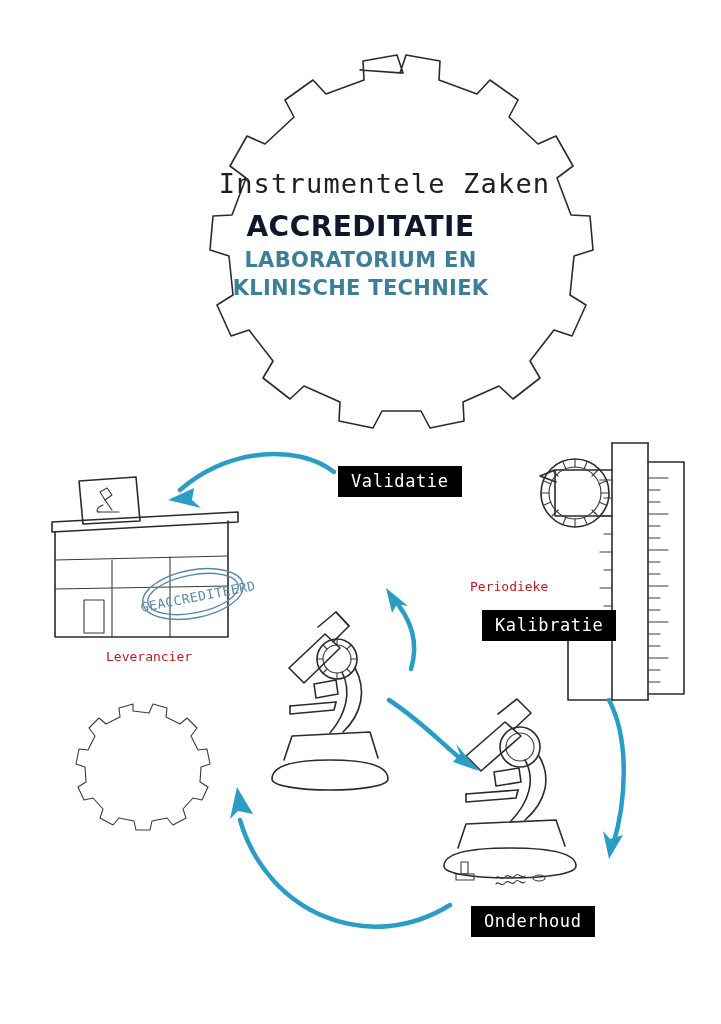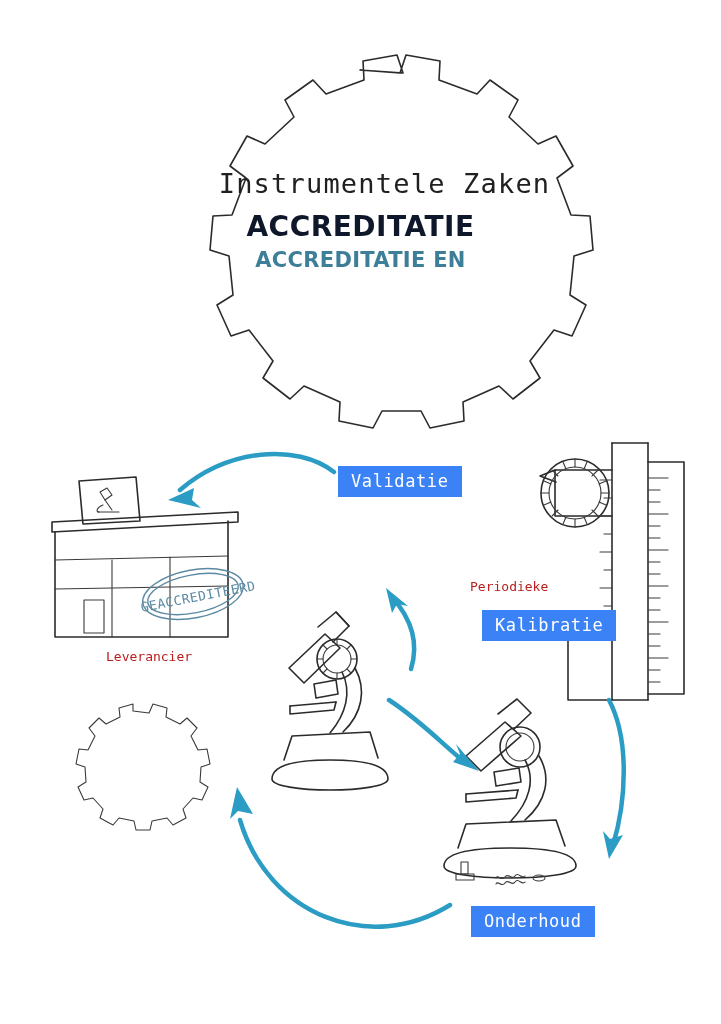--- a/index.html
+++ b/index.html
@@ -63,21 +63,21 @@
     top: 276px;
     font-family: "DejaVu Sans", sans-serif;
     font-weight: bold;
     font-size: 21px;
     letter-spacing: 0.3px;
     color: #3d7f99;
   }
   
   .tag {
     position: absolute;
-    background: #3b82f6;
+    background: #000000;
     color: #ffffff;
     font-family: "DejaVu Sans Mono", monospace;
     font-size: 17px;
     letter-spacing: 0.6px;
     padding: 5px 13px 6px 13px;
     white-space: nowrap;
     box-sizing: border-box;
   }
   #tag-validatie { left: 338px; top: 466px; }
   #tag-kalibratie { left: 482px; top: 610px; }
@@ -328,21 +328,22 @@
       <path class="arrowhead" d="M609 859 l14 -24 l-13 4 l-7 -8 z"></path>
     </g>
     <g>
       <path class="arrow" d="M450 905 C370 955 268 915 240 820"></path>
       <path class="arrowhead" d="M237 787 l16 27 l-15 -3 l-8 8 z"></path>
     </g>
   </svg>
 
   <div class="gear-text" id="gear-subtitle">Instrumentele Zaken</div>
   <div class="gear-text" id="gear-title-main">ACCREDITATIE</div>
-  <div class="gear-text" id="gear-title-line2">ACCREDITATIE EN</div>
+  <div class="gear-text" id="gear-title-line2">LABORATORIUM EN</div>
+  <div class="gear-text" id="gear-title-line3">KLINISCHE TECHNIEK</div>
 
   <div class="tag" id="tag-validatie">Validatie</div>
 
   <div class="plain-label" id="label-periodieke">Periodieke</div>
   <div class="tag" id="tag-onderhoud">Onderhoud</div>
 
   <div class="tag" id="tag-kalibratie">Kalibratie</div>
 
   <div class="plain-label" id="label-leverancier">Leverancier</div>
   <div id="stamp-text">GEACCREDITEERD</div>

